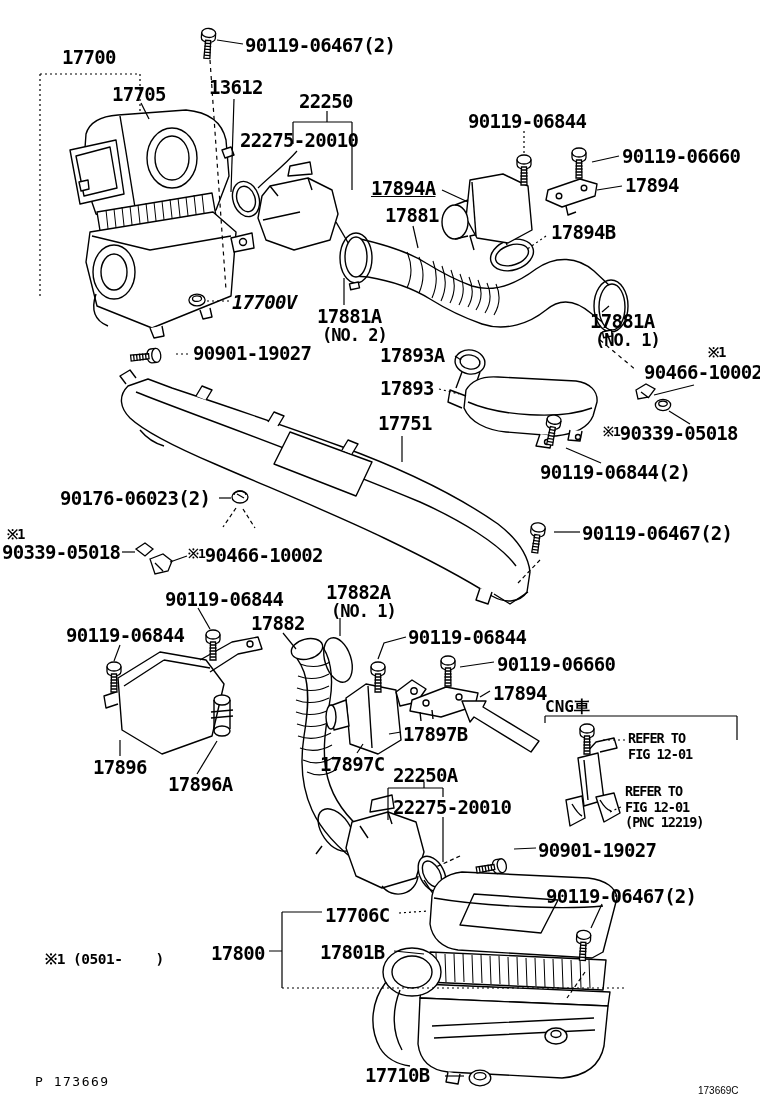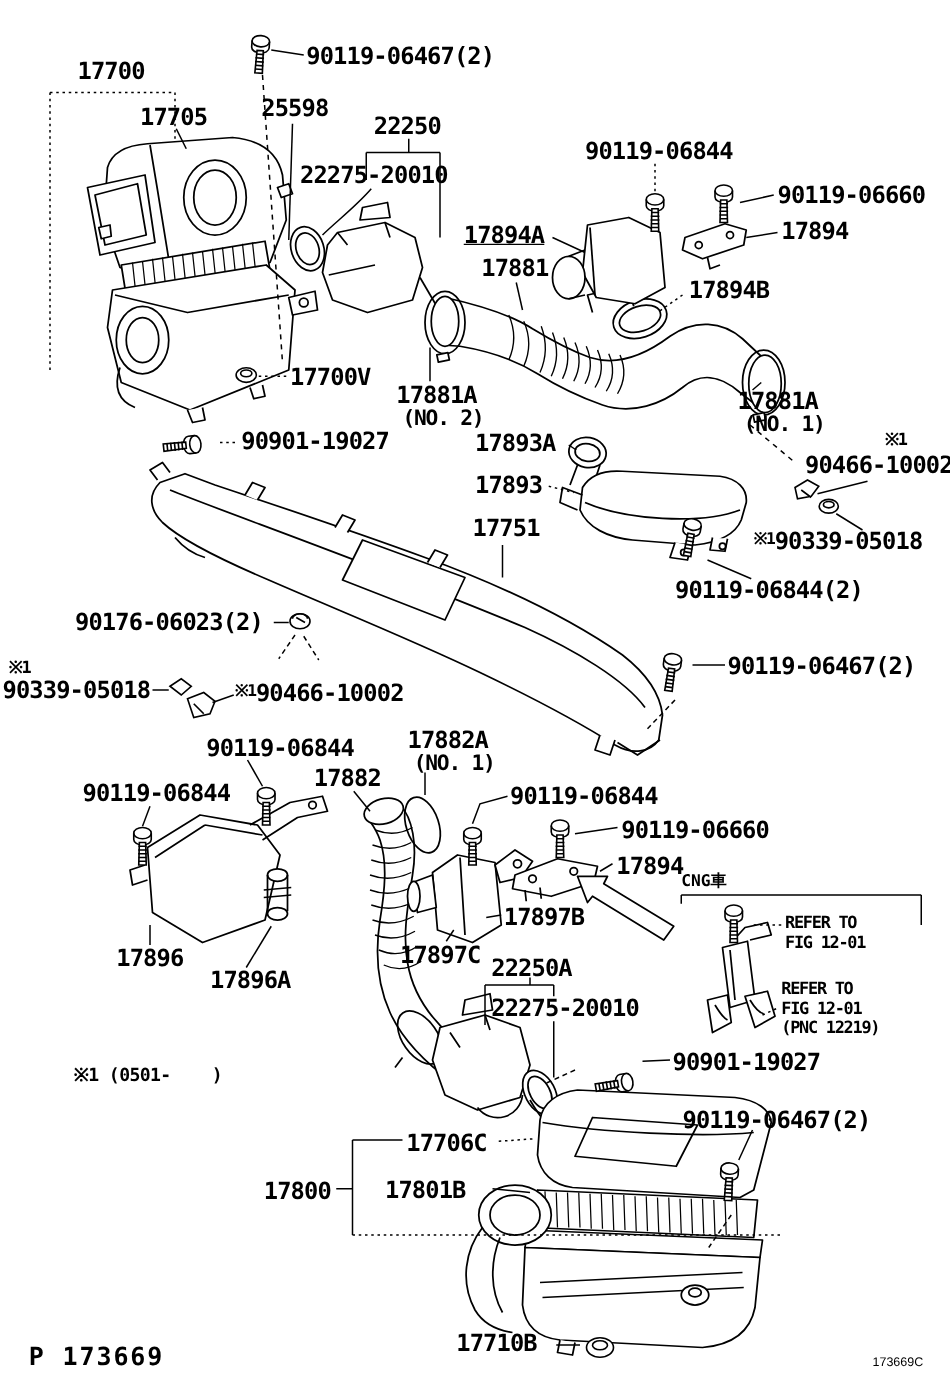--- a/index.html
+++ b/index.html
@@ -7,23 +7,23 @@
         font-family:"DejaVu Sans Mono",monospace;}
   #art{position:absolute;left:0;top:0;}
   #labels{position:absolute;left:0;top:0;width:608px;height:1112px;}
   .lbl{position:absolute;font:bold 19px "DejaVu Sans Mono",monospace;color:#000;
        letter-spacing:-0.7px;white-space:pre;line-height:1.0;}
   .lbl .row{white-space:pre;}
   .lbl .sub{font-size:17px;letter-spacing:-1px;margin-top:1px;margin-left:5px;}
   .lbl .pfx{font-size:13px;vertical-align:4px;letter-spacing:-1px;}
   .lbl.small{font-size:13.5px;letter-spacing:-1px;}
   .lbl.refer{font-size:13.5px;letter-spacing:-1px;line-height:1.15;}
-  .lbl.cng{font-size:13px;letter-spacing:0;}
+  .lbl.cng{font-size:16px;letter-spacing:0;}
   .lbl.note{font-size:14.5px;font-weight:bold;letter-spacing:-0.5px;}
-  .lbl.footer{font-weight:bold;font-size:20px;letter-spacing:1.5px;}
+  .lbl.footer{font-weight:normal;font-size:13px;letter-spacing:1.5px;margin-left:12px;}
   .lbl.figno{font-family:"Liberation Sans",sans-serif;font-weight:normal;
              font-size:10px;letter-spacing:0;}
   svg *{vector-effect:non-scaling-stroke;}
 </style>
 </head>
 <body>
 
 <div id="page">
 
 <svg id="art" width="760" height="1112" viewBox="0 0 760 1112">
@@ -275,30 +275,30 @@
     <path d="M394,951 L424,954"></path>
     <path stroke-dasharray="2,3" d="M282,988 H626"></path>
     <path d="M445,1076 H464"></path>
   </g>
 </svg>
 
 <div id="labels">
       <div class="lbl" style="left: 62px; top: 48px;"><div class="row">17700</div></div>
       <div class="lbl" style="left: 245px; top: 36px;"><div class="row">90119-06467(2)</div></div>
       <div class="lbl" style="left: 112px; top: 85px;"><div class="row">17705</div></div>
-      <div class="lbl" style="left: 209px; top: 78px;"><div class="row">25598</div></div>
+      <div class="lbl" style="left: 209px; top: 78px;"><div class="row">13612</div></div>
       <div class="lbl" style="left: 299px; top: 92px;"><div class="row">22250</div></div>
       <div class="lbl" style="left: 240px; top: 131px;"><div class="row">22275-20010</div></div>
       <div class="lbl" style="left: 468px; top: 112px;"><div class="row">90119-06844</div></div>
       <div class="lbl" style="left: 622px; top: 147px;"><div class="row">90119-06660</div></div>
       <div class="lbl" style="left: 371px; top: 179px; text-decoration: underline;"><div class="row">17894A</div></div>
       <div class="lbl" style="left: 625px; top: 176px;"><div class="row">17894</div></div>
       <div class="lbl" style="left: 385px; top: 206px;"><div class="row">17881</div></div>
       <div class="lbl" style="left: 551px; top: 223px;"><div class="row">17894B</div></div>
-      <div class="lbl" style="left: 232px; top: 293px;"><div class="row">17700V</div></div>
+      <div class="lbl" style="left: 232px; top: 293px; font-style: italic;"><div class="row">17700V</div></div>
       <div class="lbl" style="left: 317px; top: 307px;"><div class="row">17881A</div><div class="sub">(NO. 2)</div></div>
       <div class="lbl" style="left: 590px; top: 312px;"><div class="row">17881A</div><div class="sub">(NO. 1)</div></div>
       <div class="lbl" style="left: 193px; top: 344px;"><div class="row">90901-19027</div></div>
       <div class="lbl" style="left: 380px; top: 346px;"><div class="row">17893A</div></div>
       <div class="lbl small" style="left: 708px; top: 346px;"><div class="row">※1</div></div>
       <div class="lbl" style="left: 644px; top: 363px;"><div class="row">90466-10002</div></div>
       <div class="lbl" style="left: 380px; top: 379px;"><div class="row">17893</div></div>
       <div class="lbl" style="left: 378px; top: 414px;"><div class="row">17751</div></div>
       <div class="lbl" style="left: 603px; top: 424px;"><div class="row"><span class="pfx">※1</span><span>90339-05018</span></div></div>
       <div class="lbl" style="left: 540px; top: 463px;"><div class="row">90119-06844(2)</div></div>
@@ -320,20 +320,20 @@
       <div class="lbl" style="left: 93px; top: 758px;"><div class="row">17896</div></div>
       <div class="lbl" style="left: 168px; top: 775px;"><div class="row">17896A</div></div>
       <div class="lbl" style="left: 320px; top: 755px;"><div class="row">17897C</div></div>
       <div class="lbl refer" style="left: 625px; top: 784px;"><div class="row">REFER TO</div><div class="row">FIG 12-01</div><div class="row">(PNC 12219)</div></div>
       <div class="lbl" style="left: 393px; top: 766px;"><div class="row">22250A</div></div>
       <div class="lbl" style="left: 393px; top: 798px;"><div class="row">22275-20010</div></div>
       <div class="lbl" style="left: 538px; top: 841px;"><div class="row">90901-19027</div></div>
       <div class="lbl" style="left: 546px; top: 887px;"><div class="row">90119-06467(2)</div></div>
       <div class="lbl" style="left: 325px; top: 906px;"><div class="row">17706C</div></div>
       <div class="lbl" style="left: 211px; top: 944px;"><div class="row">17800</div></div>
-      <div class="lbl" style="left: 308px; top: 943px;"><div class="row">17801B</div></div>
-      <div class="lbl note" style="left: 45px; top: 854px; margin-left: 14px;"><div class="row">※1 (0501-    )</div></div>
+      <div class="lbl" style="left: 320px; top: 943px;"><div class="row">17801B</div></div>
+      <div class="lbl note" style="left: 45px; top: 952px;"><div class="row">※1 (0501-    )</div></div>
       <div class="lbl" style="left: 365px; top: 1066px;"><div class="row">17710B</div></div>
       <div class="lbl footer" style="left: 23px; top: 1075px;"><div class="row">P 173669</div></div>
       <div class="lbl figno" style="left: 698px; top: 1086px;"><div class="row">173669C</div></div>
     </div>
 
 </div>
 
 </body></html>

